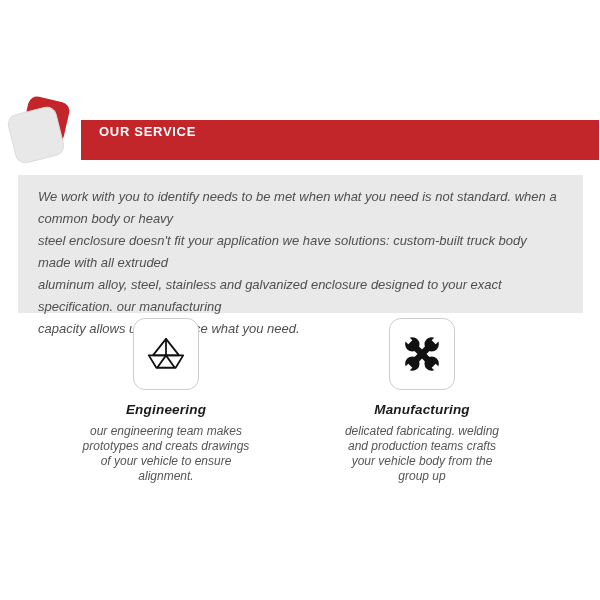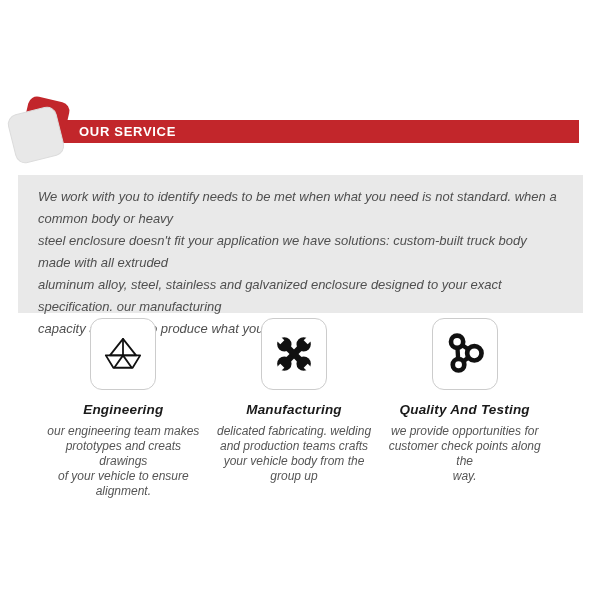--- a/index.html
+++ b/index.html
@@ -3,21 +3,21 @@
 <meta charset="utf-8">
 <style>
   html,body { margin:0; padding:0; background:#fff; }
   .page {
     position:relative; width:600px; height:600px; background:#ffffff;
     font-family:"Liberation Sans", sans-serif; overflow:hidden;
   }
 
   
   .title-bar {
-    position:absolute; left:61px; top:120px; width:518px; height:23px;
+    position:absolute; left:81px; top:120px; width:518px; height:40px;
     background:#c2262b; z-index:1;
   }
   .title-bar span {
     display:block; padding-left:18px; line-height:23px;
     font-size:13px; font-weight:bold; letter-spacing:0.7px; color:#ffffff;
   }
   .sq-red {
     position:absolute; left:25px; top:99px; width:42px; height:42px;
     background:#c2262b; border-radius:9px; transform:rotate(13deg); z-index:2;
   }
@@ -116,35 +116,15 @@
           </g>
         </svg>
       </div>
       <h3>Manufacturing</h3>
       <p>delicated fabricating. welding
 and production teams crafts
 your vehicle body from the
 group up</p>
     </div>
 
-    <div class="col">
-      <div class="iconbox">
-        <svg width="46" height="46" viewBox="0 0 64 64">
-          <g stroke="#111111" stroke-width="6">
-            <line x1="21" y1="15" x2="45" y2="31"></line>
-            <line x1="45" y1="31" x2="23" y2="47"></line>
-            <line x1="21" y1="15" x2="23" y2="47"></line>
-          </g>
-          <g stroke="#111111" stroke-width="6.5" fill="#ffffff">
-            <circle cx="21" cy="15" r="8.5"></circle>
-            <circle cx="45" cy="31" r="10"></circle>
-            <circle cx="23" cy="47" r="8"></circle>
-          </g>
-        </svg>
-      </div>
-      <h3>Quality And Testing</h3>
-      <p>we provide opportunities for
-customer check points along the
-way.</p>
-    </div>
 
   </div>
 </div>
 
 </body></html>

